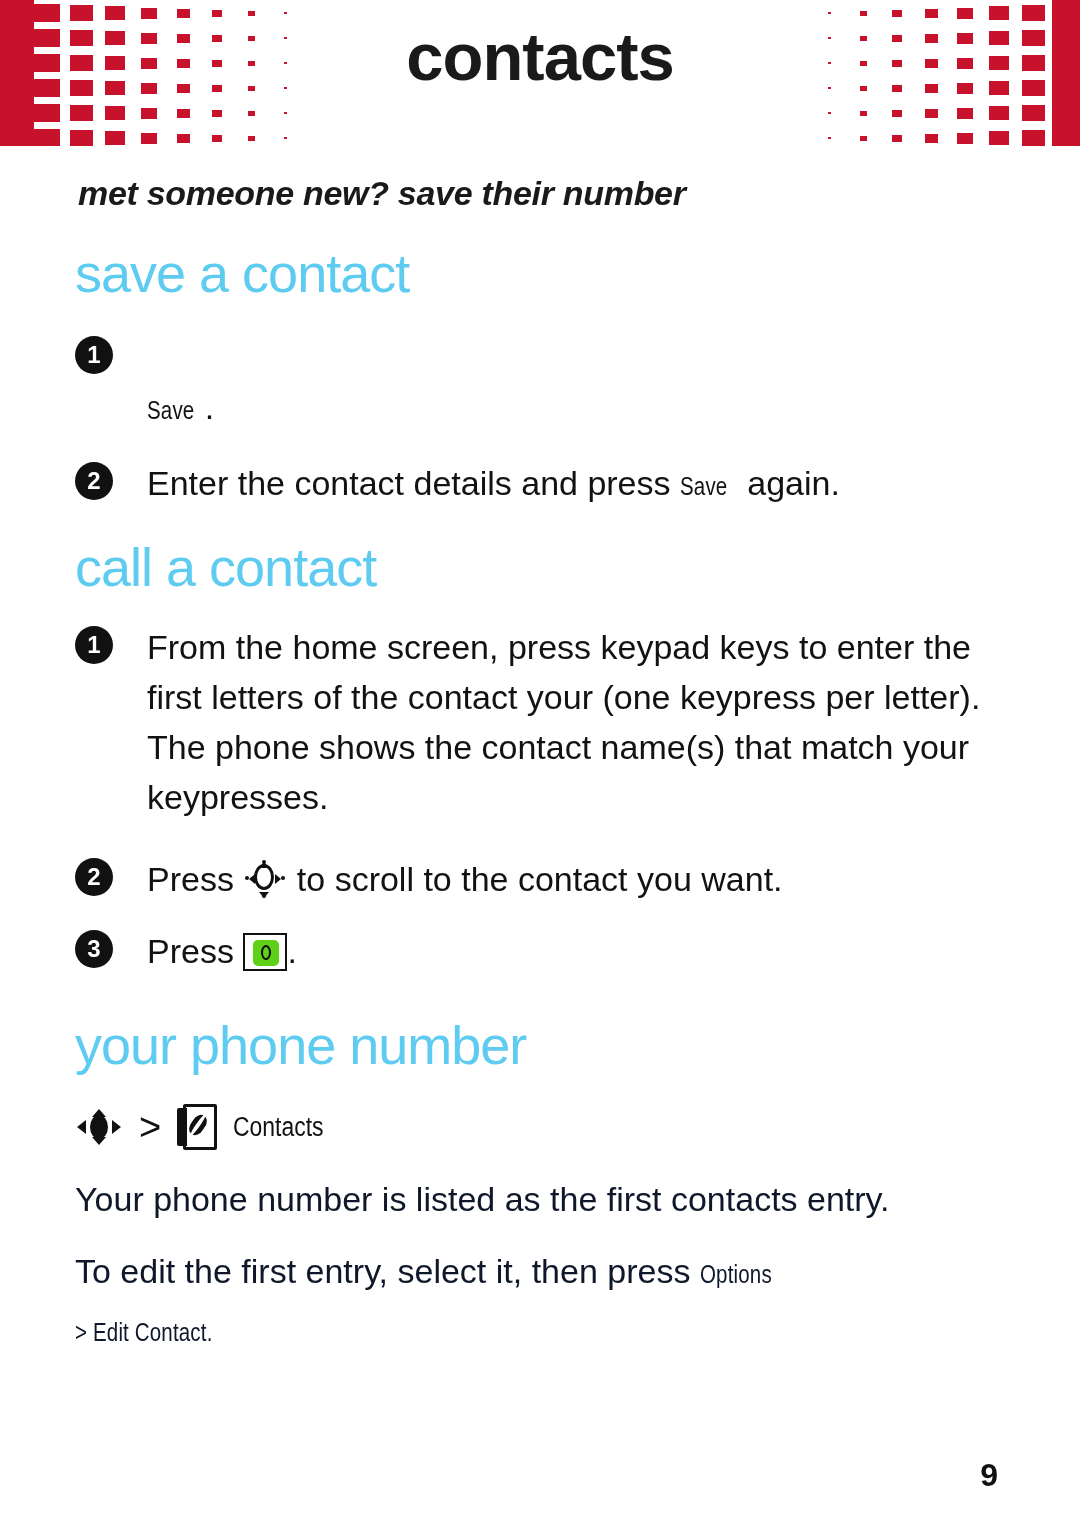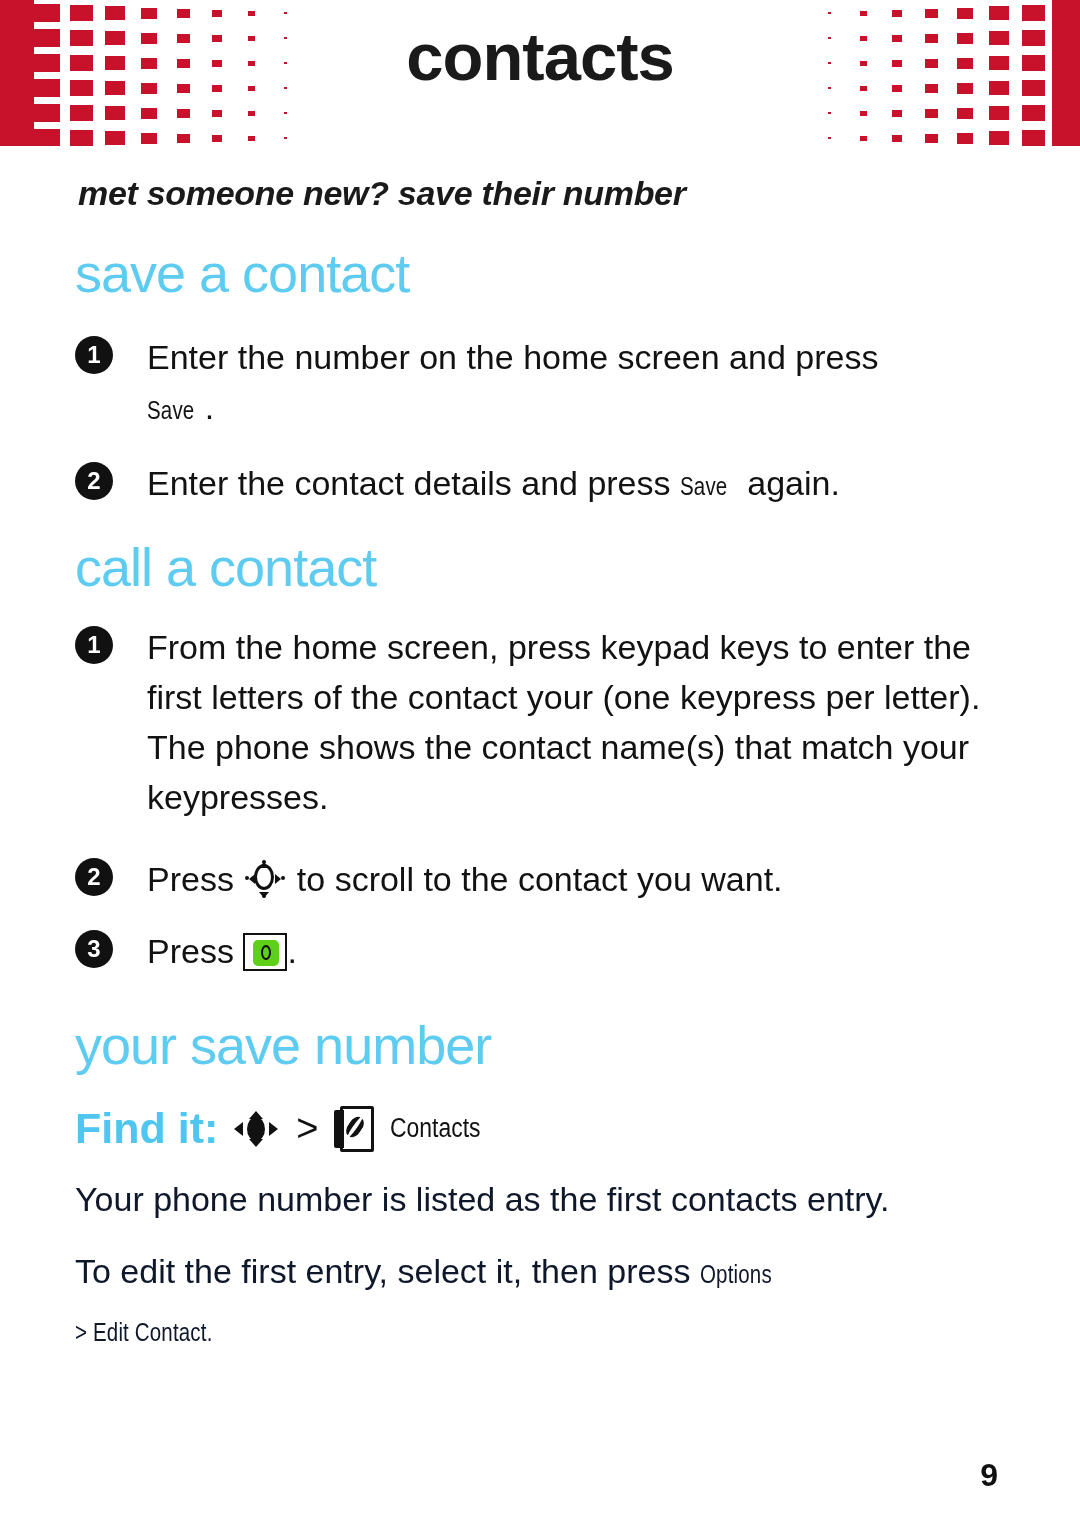--- a/index.html
+++ b/index.html
@@ -381,21 +381,21 @@
 </div>
 
 <div class="page">
 
   <div class="subtitle">met someone new? save their number</div>
 
   <h2 class="section" style="top:96px;">save a contact</h2>
 
   <div class="step" style="left:75px; top:186px; width:940px;">
     <span class="num">1</span>
-    <span class="txt"><span>Enter the number on the home screen and press</span><br><span class="softkey">Save</span><span>.</span></span>
+    <span class="txt"><br><span class="softkey">Save</span><span>.</span></span>
   </div>
 
   <div class="step" style="left:75px; top:312px; width:940px;">
     <span class="num">2</span>
     <span class="txt"><span>Enter the contact details and press</span> <span class="softkey">Save</span> <span>again.</span></span>
   </div>
 
   <h2 class="section" style="top:390px;">call a contact</h2>
 
   <div class="step" style="left:75px; top:476px; width:940px;">
@@ -417,24 +417,23 @@
   </div>
 
   <div class="step" style="left:75px; top:780px; width:940px;">
     <span class="num">3</span>
     <span class="txt"><span>Press</span>
       <span class="icon-send">
         <span class="inner"></span><span class="hs"></span>
       </span><span>.</span></span>
   </div>
 
-  <h2 class="section" style="top:868px;">your save number</h2>
+  <h2 class="section" style="top:868px;">your phone number</h2>
 
   <div class="findit-row" style="top:958px;">
-    <span class="label">Find it:</span>
     <span class="icon-nav-filled">
       <span class="core"></span>
       <span class="tri t-l"></span>
         <span class="tri t-r"></span>
       <span class="tri t-t"></span>
         <span class="tri t-b"></span>
     </span>
     <span class="sep">&gt;</span>
     <span class="icon-contacts">
       <span class="book"></span>

